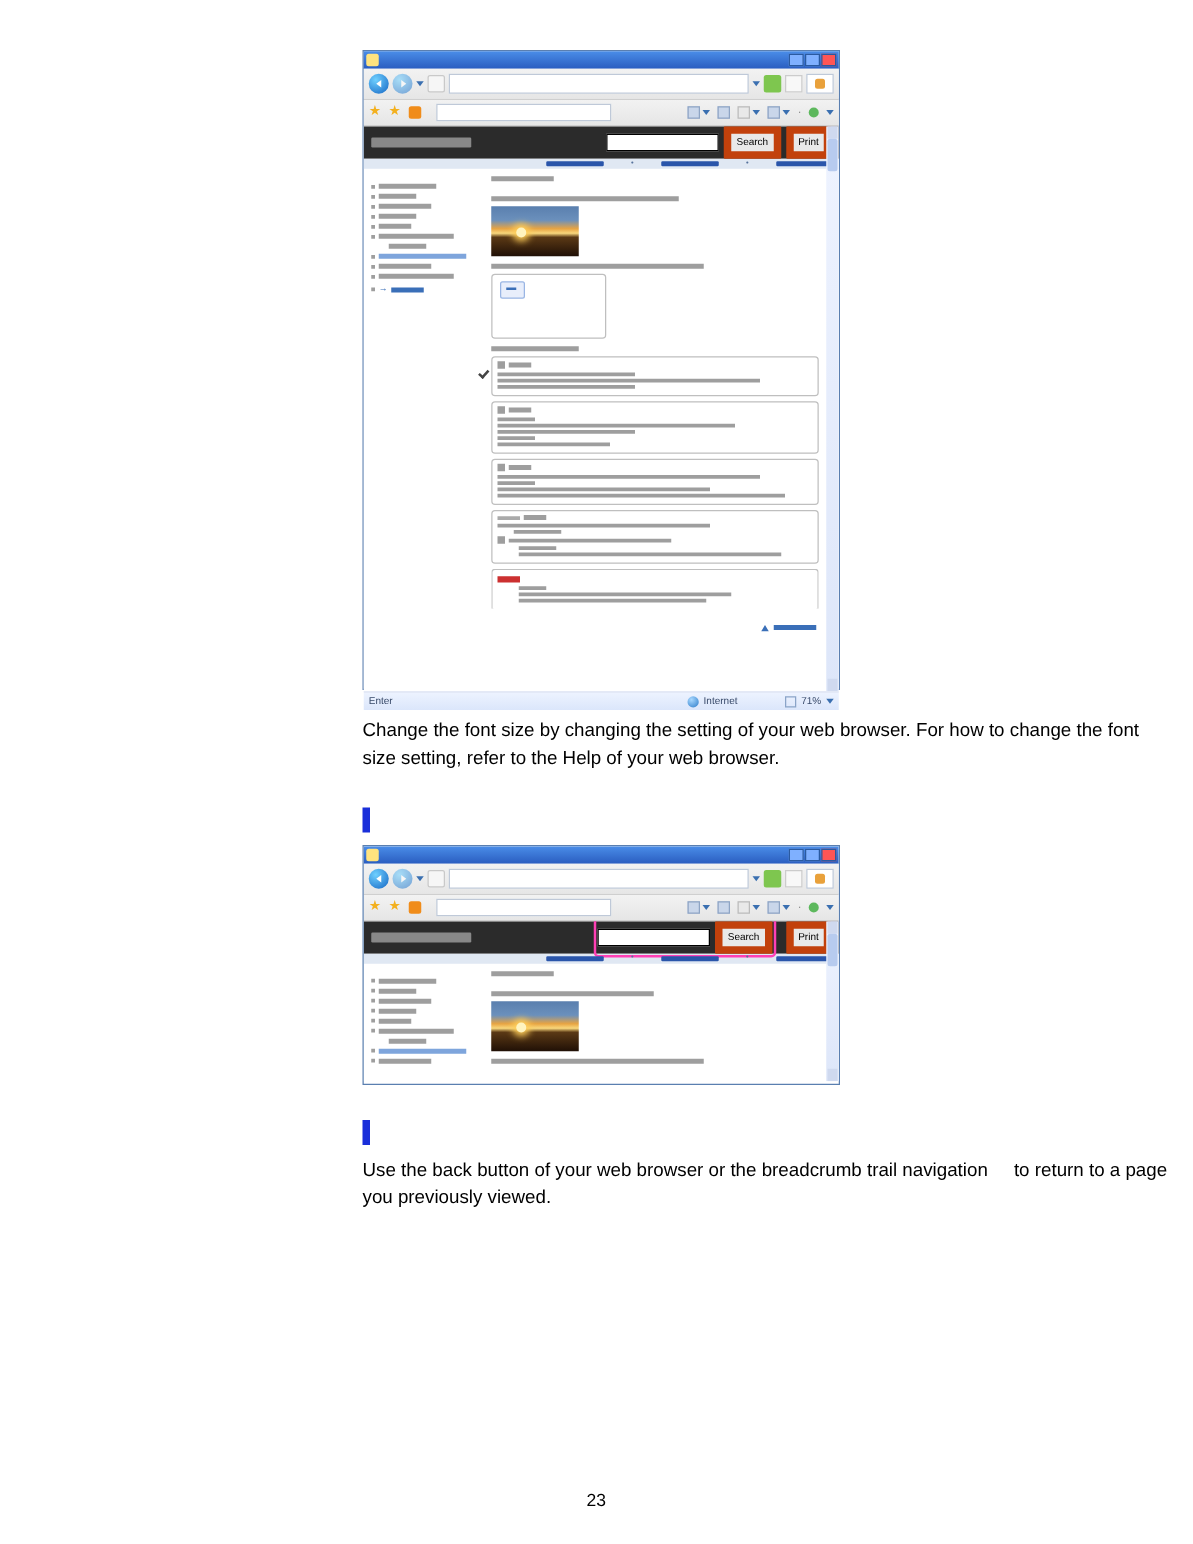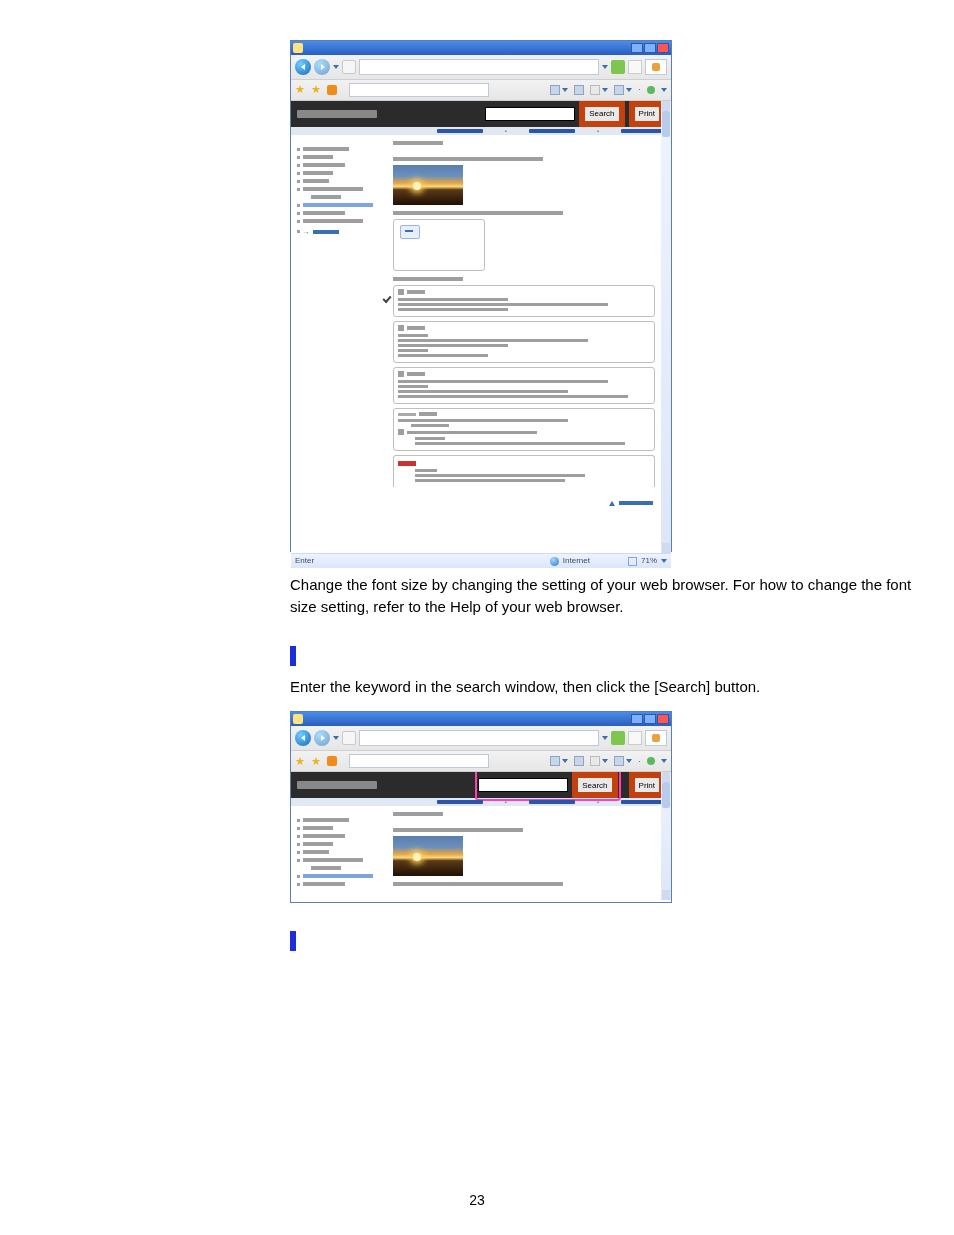--- a/index.html
+++ b/index.html
@@ -544,21 +544,20 @@
       <span style="display:inline-block;width:9px;height:9px;border:1px solid #8aa4c8; box-sizing:border-box; position:relative;"></span>
       <span>71%</span>
       <span class="tiny-dd"></span>
     </div>
   </div>
 
   <p class="para">Change the font size by changing the setting of your web browser. For how to change the font size setting, refer to the Help of your web browser.</p>
 
   <div class="section-bar"></div>
 
-  <p class="para" style="margin-top:0">Enter the keyword in the search window, then click the [Search] button.</p>
 
   <div class="browser-window short">
     <div class="win-titlebar">
       <div class="win-logo"></div>
       <div class="win-spacer"></div>
       <div class="win-btns">
         <div class="win-btn"></div>
         <div class="win-btn"></div>
         <div class="win-btn close"></div>
       </div>
@@ -665,15 +664,18 @@
           <div class="gtext w130"></div>
           <div class="sunset"></div>
           <div class="gtext w170"></div>
         </div>
       </div>
     </div>
   </div>
 
   <div class="section-bar"></div>
 
+  <p class="para" style="margin-top:0">
+    <span>Use the back button of your web browser or the breadcrumb trail navigation</span>&nbsp;&nbsp;&nbsp;&nbsp;&nbsp;<span>to return to a page you previously viewed.</span>
+  </p>
 
   <div class="pnum">23</div>
 </div>
 
 </body></html>

